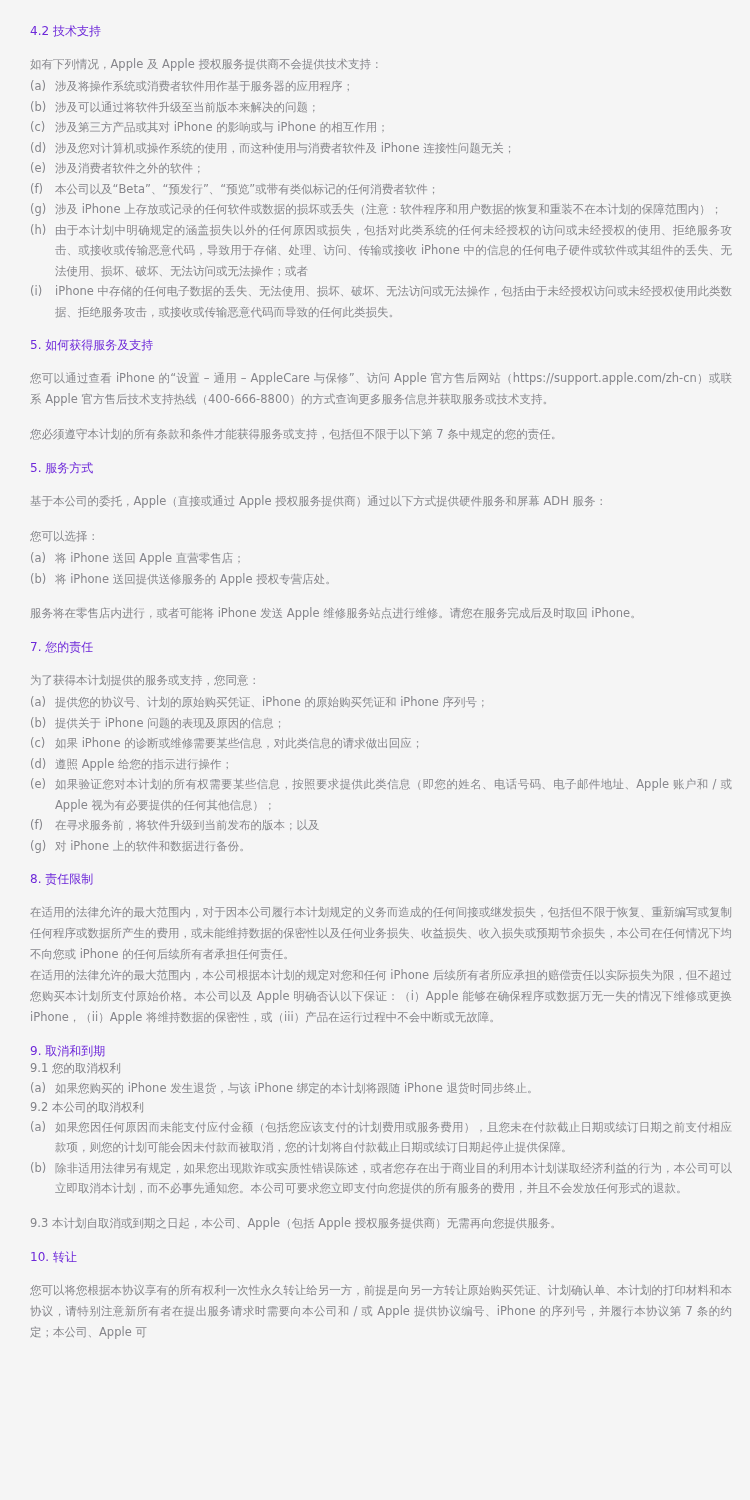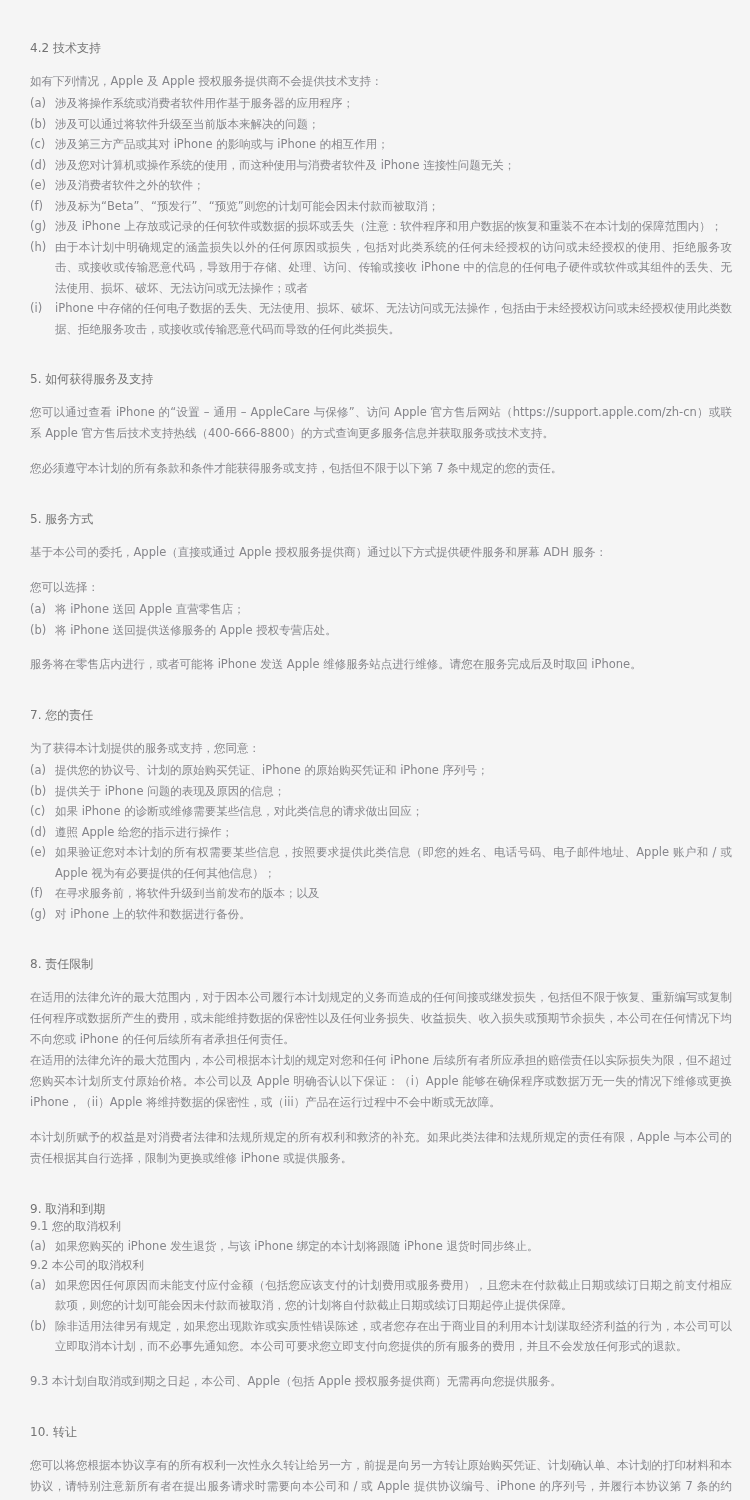--- a/index.html
+++ b/index.html
@@ -13,25 +13,25 @@
   .doc {
     box-sizing: border-box;
     width: 750px;
     height: 1500px;
     overflow: hidden;
     padding: 8px 18px 0 30px;
     color: #86868b;
     font-size: 11.5px;
   }
   .h {
-    margin-top: 32px;
+    margin-top: 15px;
     font-size: 12px;
     font-weight: 500;
     line-height: 17px;
-    color: #737373;
+    color: #6d28d9;
   }
   .sh {
     font-size: 11.5px;
     font-weight: 500;
     line-height: 17px;
     color: #828287;
   }
   .p {
     margin-top: 14px;
     line-height: 21px;
@@ -69,21 +69,21 @@
       <div class="li">
         <span class="lab">(d)</span>
         <span class="txt">涉及您对计算机或操作系统的使用，而这种使用与消费者软件及 iPhone 连接性问题无关；</span>
       </div>
       <div class="li">
         <span class="lab">(e)</span>
         <span class="txt">涉及消费者软件之外的软件；</span>
       </div>
       <div class="li">
         <span class="lab">(f)</span>
-        <span class="txt">涉及标为“Beta”、“预发行”、“预览”则您的计划可能会因未付款而被取消；</span>
+        <span class="txt">本公司以及“Beta”、“预发行”、“预览”或带有类似标记的任何消费者软件；</span>
       </div>
       <div class="li">
         <span class="lab">(g)</span>
         <span class="txt">涉及 iPhone 上存放或记录的任何软件或数据的损坏或丢失（注意：软件程序和用户数据的恢复和重装不在本计划的保障范围内）；</span>
       </div>
       <div class="li">
         <span class="lab">(h)</span>
         <span class="txt">由于本计划中明确规定的涵盖损失以外的任何原因或损失，包括对此类系统的任何未经授权的访问或未经授权的使用、拒绝服务攻击、或接收或传输恶意代码，导致用于存储、处理、访问、传输或接收 iPhone 中的信息的任何电子硬件或软件或其组件的丢失、无法使用、损坏、破坏、无法访问或无法操作；或者</span>
       </div>
       <div class="li">
@@ -136,21 +136,20 @@
         <span class="txt">在寻求服务前，将软件升级到当前发布的版本；以及</span>
       </div>
       <div class="li">
         <span class="lab">(g)</span>
         <span class="txt">对 iPhone 上的软件和数据进行备份。</span>
       </div>
     </div>
     <div class="h">8. 责任限制</div>
     <div class="p">在适用的法律允许的最大范围内，对于因本公司履行本计划规定的义务而造成的任何间接或继发损失，包括但不限于恢复、重新编写或复制任何程序或数据所产生的费用，或未能维持数据的保密性以及任何业务损失、收益损失、收入损失或预期节余损失，本公司在任何情况下均不向您或 iPhone 的任何后续所有者承担任何责任。</div>
     <div class="p joined">在适用的法律允许的最大范围内，本公司根据本计划的规定对您和任何 iPhone 后续所有者所应承担的赔偿责任以实际损失为限，但不超过您购买本计划所支付原始价格。本公司以及 Apple 明确否认以下保证：（i）Apple 能够在确保程序或数据万无一失的情况下维修或更换 iPhone，（ii）Apple 将维持数据的保密性，或（iii）产品在运行过程中不会中断或无故障。</div>
-    <div class="p">本计划所赋予的权益是对消费者法律和法规所规定的所有权利和救济的补充。如果此类法律和法规所规定的责任有限，Apple 与本公司的责任根据其自行选择，限制为更换或维修 iPhone 或提供服务。</div>
     <div class="h">9. 取消和到期</div>
     <div class="sh">9.1 您的取消权利</div>
     <div class="list">
       <div class="li">
         <span class="lab">(a)</span>
         <span class="txt">如果您购买的 iPhone 发生退货，与该 iPhone 绑定的本计划将跟随 iPhone 退货时同步终止。</span>
       </div>
     </div>
     <div class="sh">9.2 本公司的取消权利</div>
     <div class="list">

